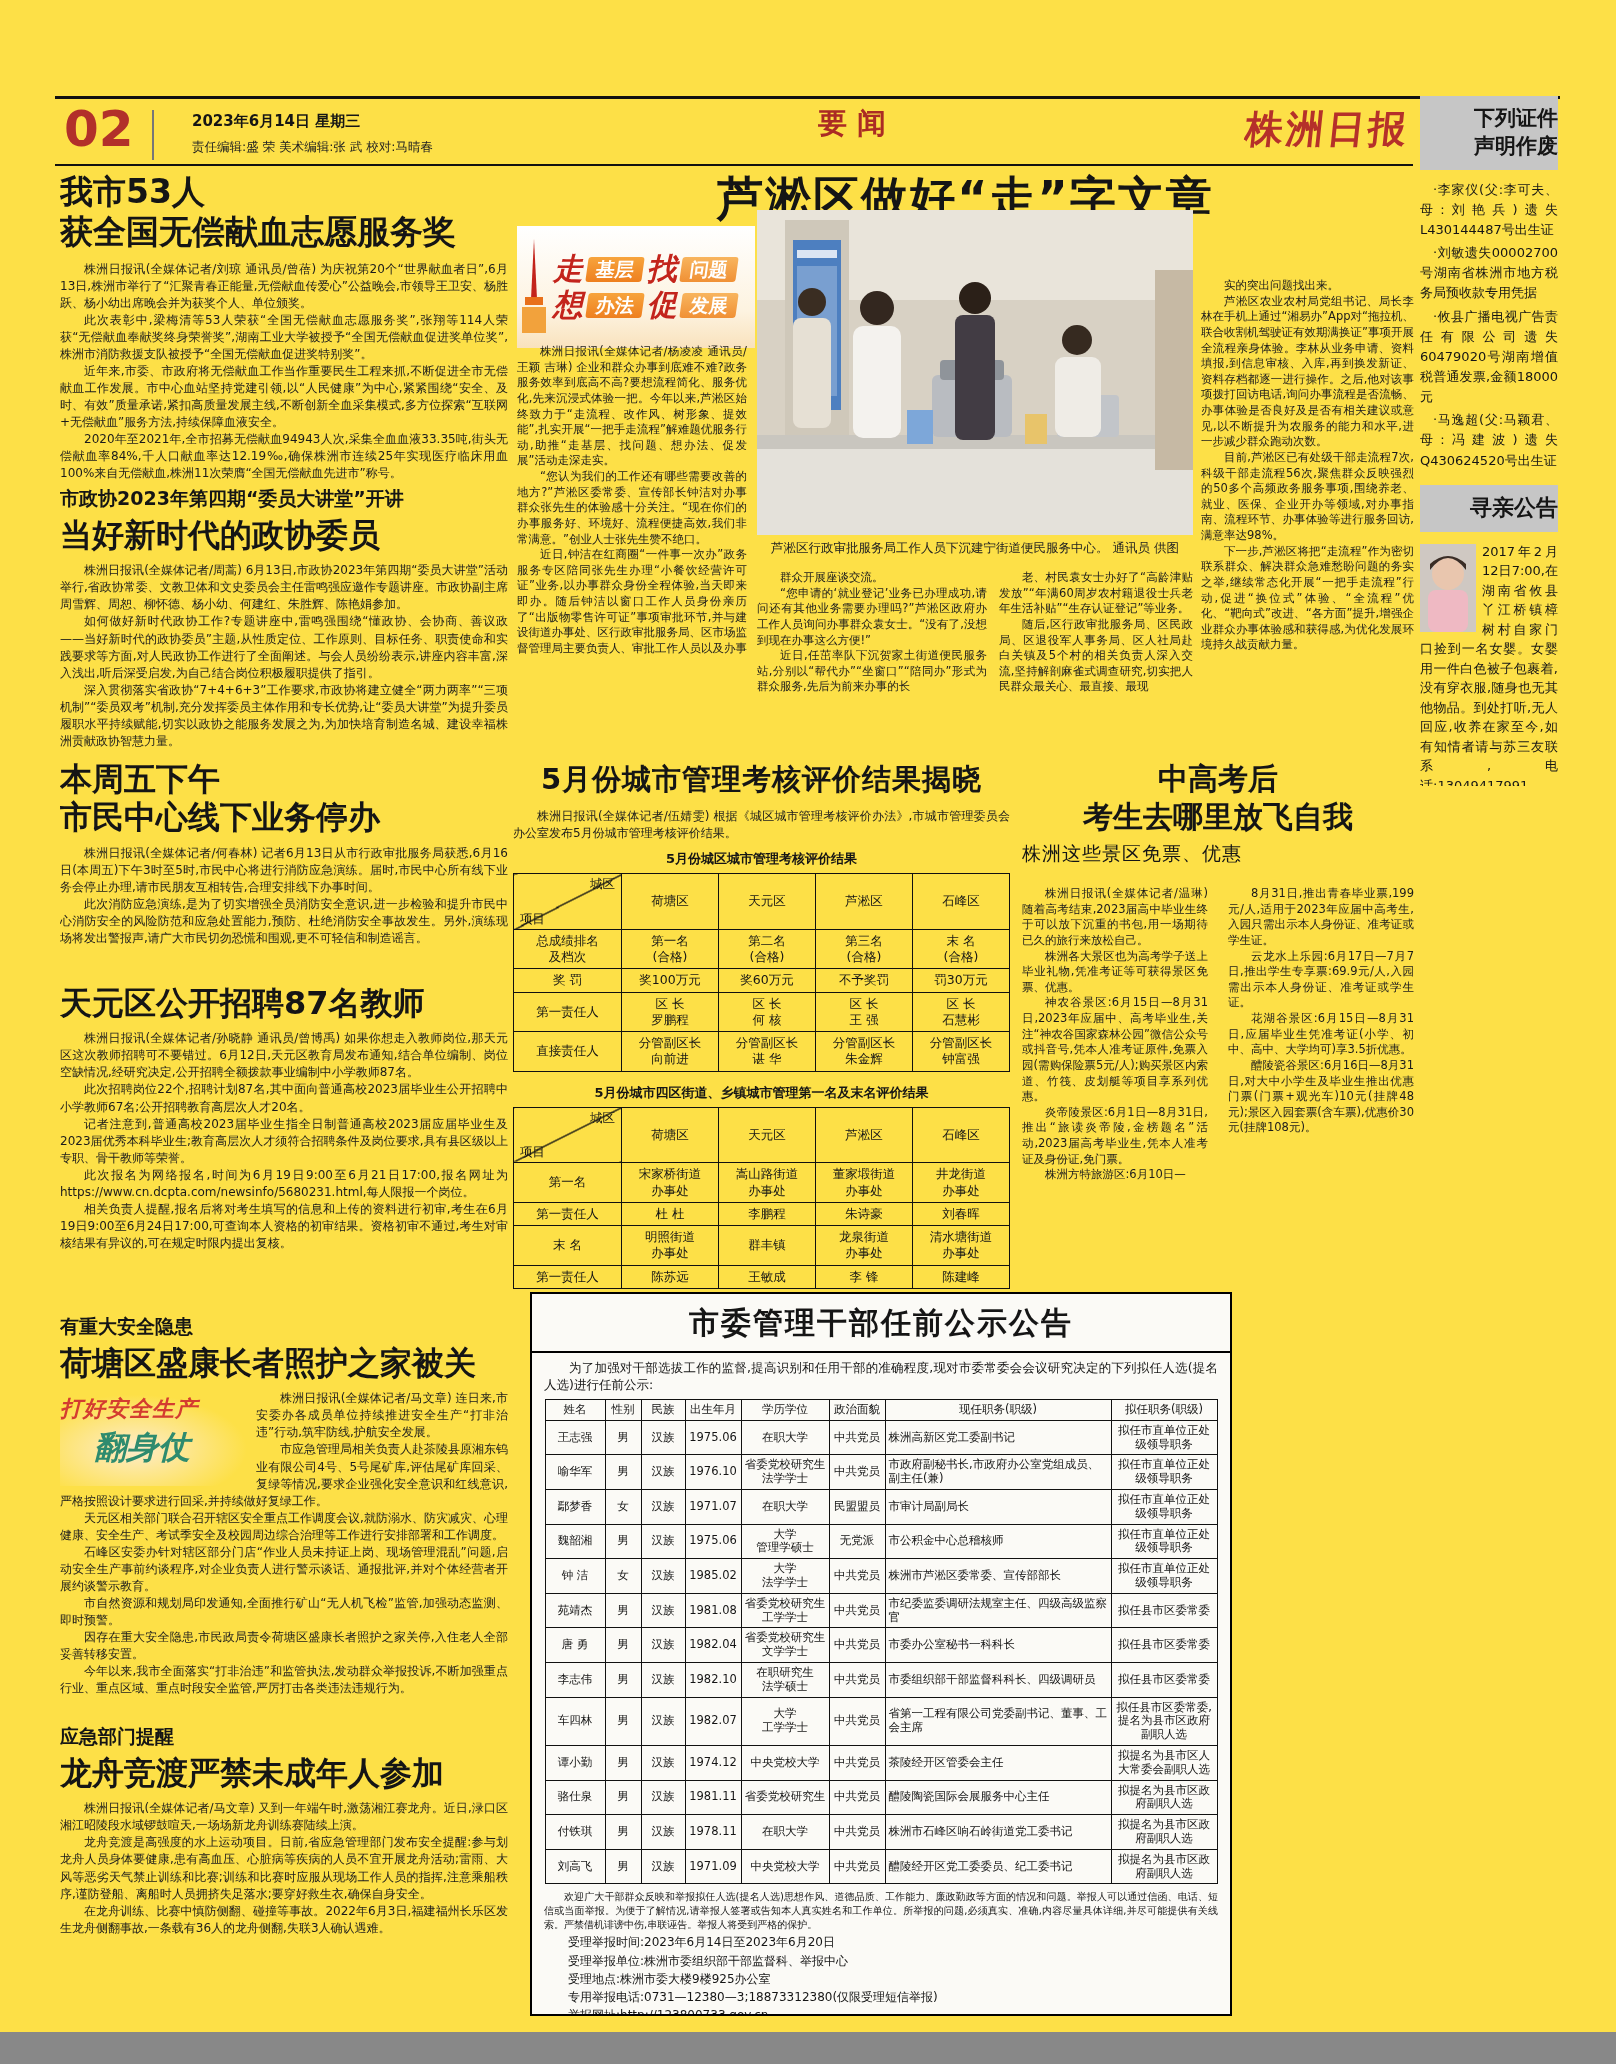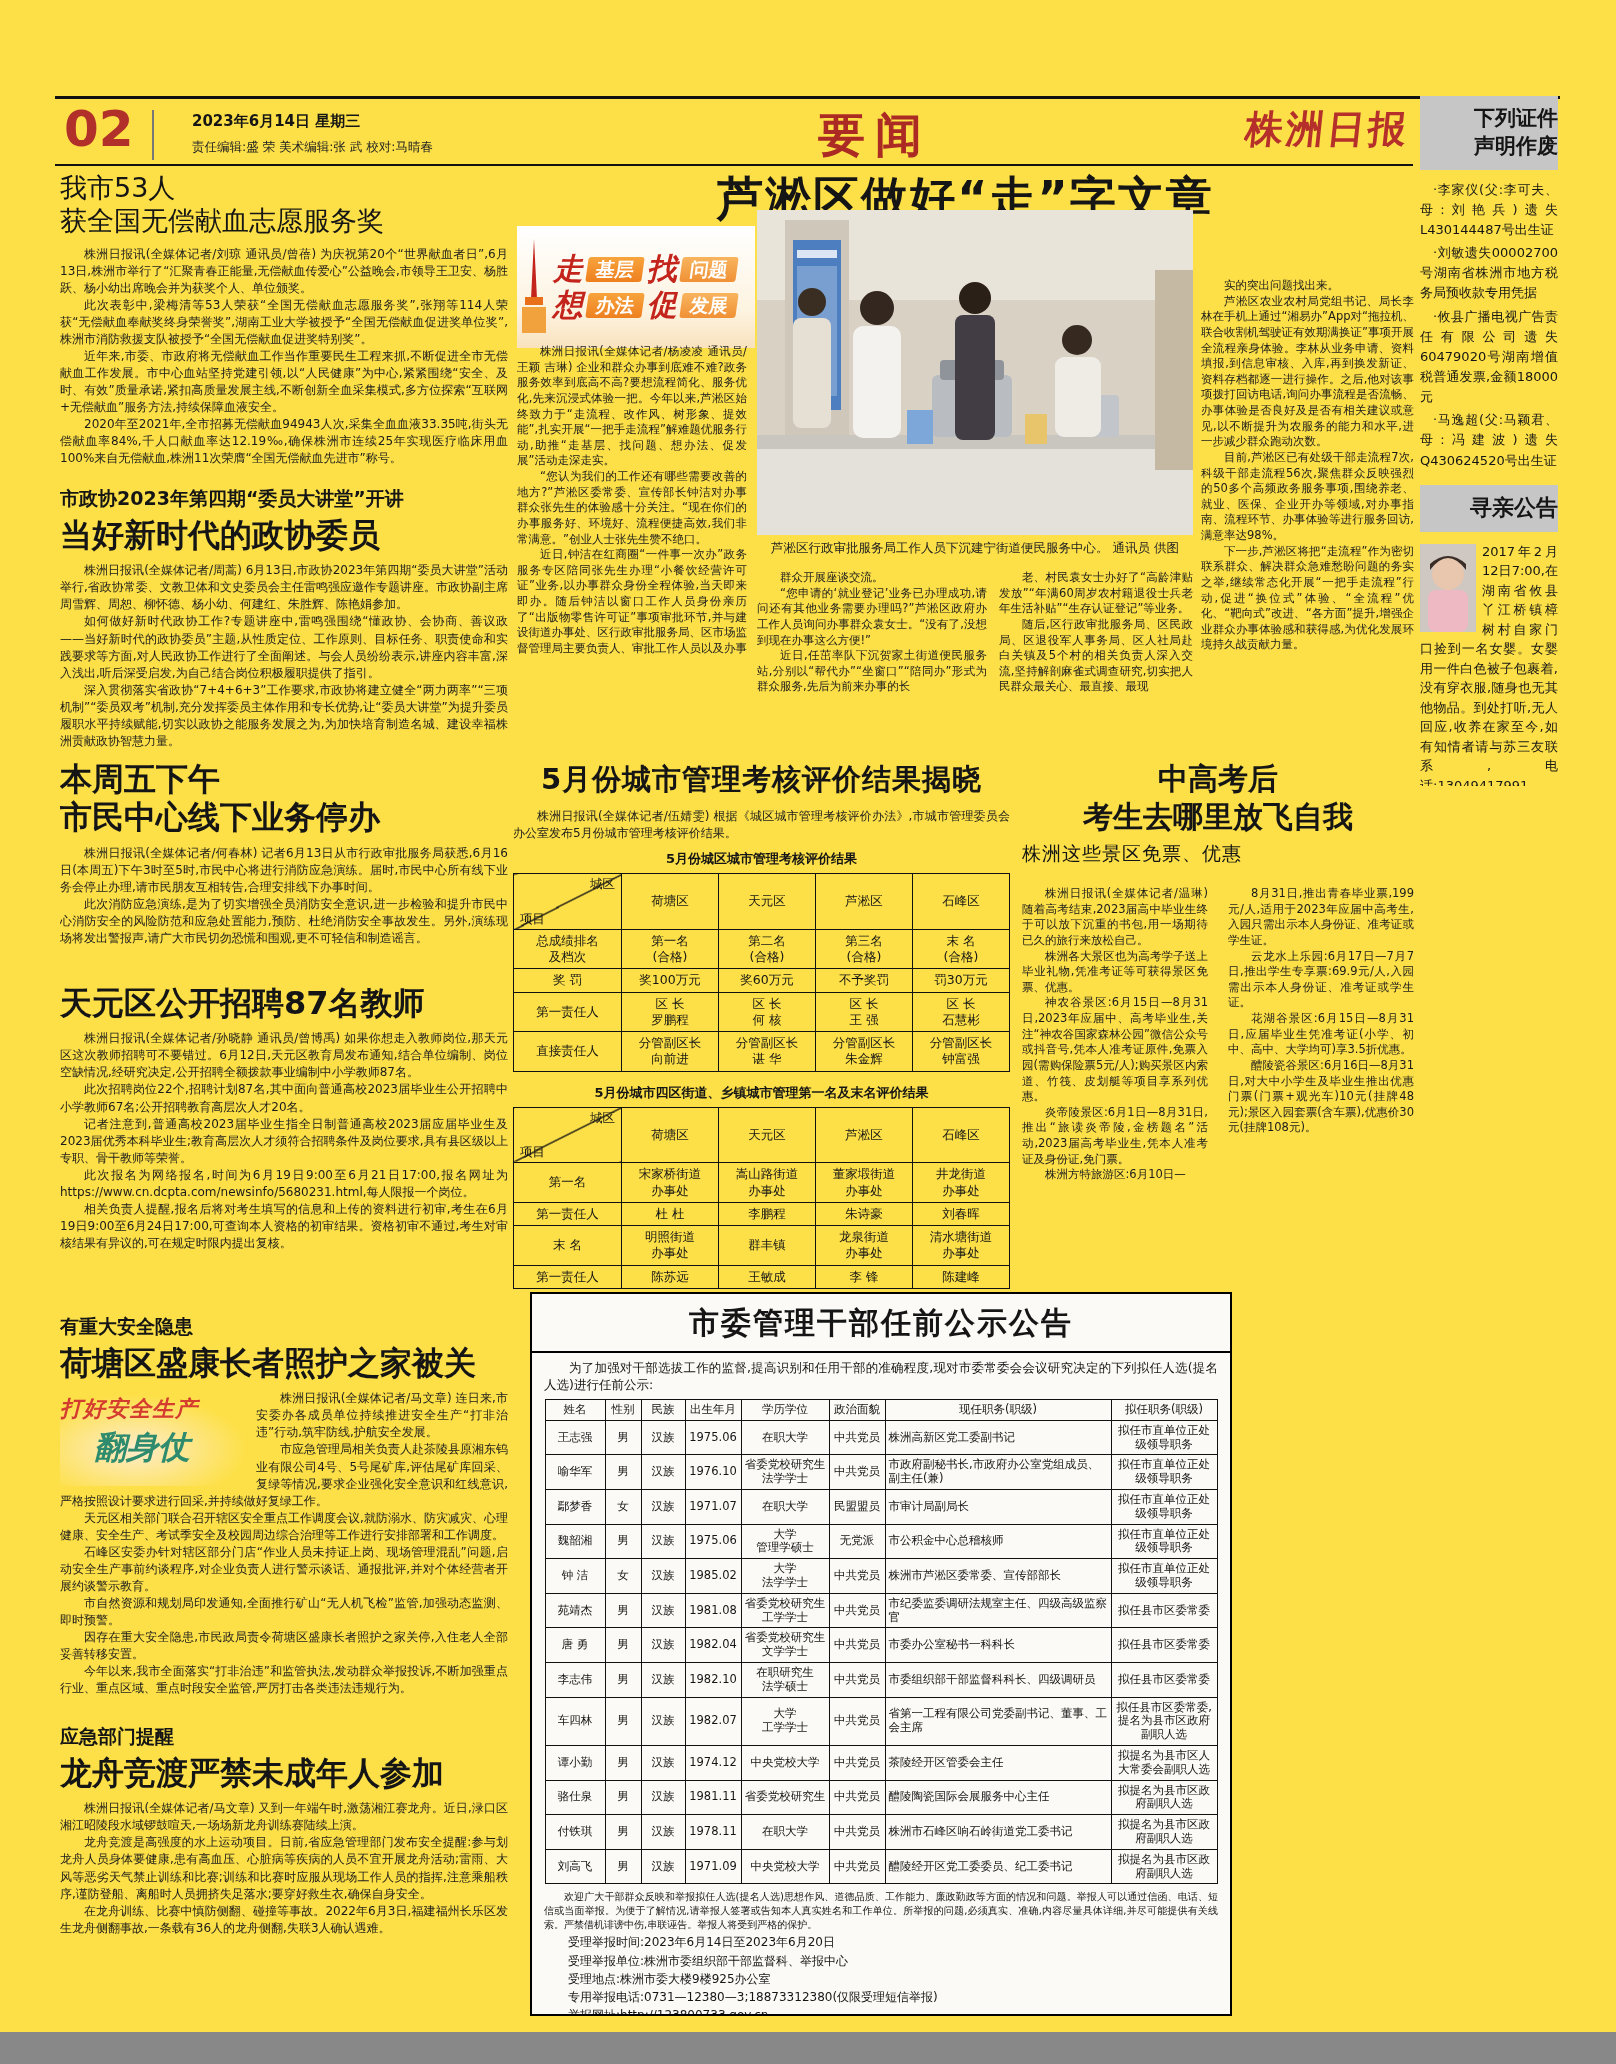--- a/index.html
+++ b/index.html
@@ -5,26 +5,26 @@
   html,body{margin:0;padding:0;background:#888;}
   .page{position:relative;width:1616px;height:2032px;background:#fde047;color:#151515;
         font-family:"DejaVu Sans","Liberation Sans",sans-serif;overflow:hidden;}
   .abs{position:absolute;overflow:hidden;}
   p{margin:0;}
   
   .rule{position:absolute;background:#111;}
   .pagenum{font-size:50px;font-weight:bold;color:#b2302a;line-height:1;}
   .hdate{font-size:15px;font-weight:600;}
   .heds{font-size:12.5px;color:#222;}
-  .section-title{font-size:47px;font-weight:bold;color:#ab2b24;letter-spacing:10px;}
+  .section-title{font-size:29px;font-weight:bold;color:#ab2b24;letter-spacing:10px;}
   .masthead{font-size:38px;font-weight:bold;color:#b5302a;font-family:"DejaVu Serif","Liberation Serif",serif;
             transform:skewX(-6deg);letter-spacing:3px;}
   
   .kicker{font-size:19px;font-weight:600;margin-bottom:4px;}
-  .h-big{font-size:27px;font-weight:normal;line-height:1.22;margin-bottom:8px;}
+  .h-big{font-size:33px;font-weight:bold;line-height:1.22;margin-bottom:8px;}
   .h-mid{font-size:32px;font-weight:bold;line-height:1.2;margin-bottom:8px;}
   .body p{font-size:12px;line-height:1.42;text-align:justify;text-indent:2em;color:#1b1b1b;}
   .body-sm p{font-size:11.5px;line-height:1.36;text-align:justify;text-indent:2em;color:#1b1b1b;}
   
   .lu-title{font-size:46px;font-weight:bold;text-align:center;letter-spacing:2px;line-height:1.15;}
   .lu-sub{font-size:23px;text-align:center;color:#222;margin-top:8px;letter-spacing:2px;}
   .banner{background:linear-gradient(180deg,#fff 0%,#fdf3e0 70%,#f9e2bd 100%);display:flex;align-items:center;gap:6px;padding:6px 4px;}
   .banner-rows{display:flex;flex-direction:column;gap:6px;}
   .brow{display:flex;align-items:center;gap:4px;}
   .bigred{font-size:30px;font-weight:bold;font-style:italic;color:#c3241c;line-height:1;}

